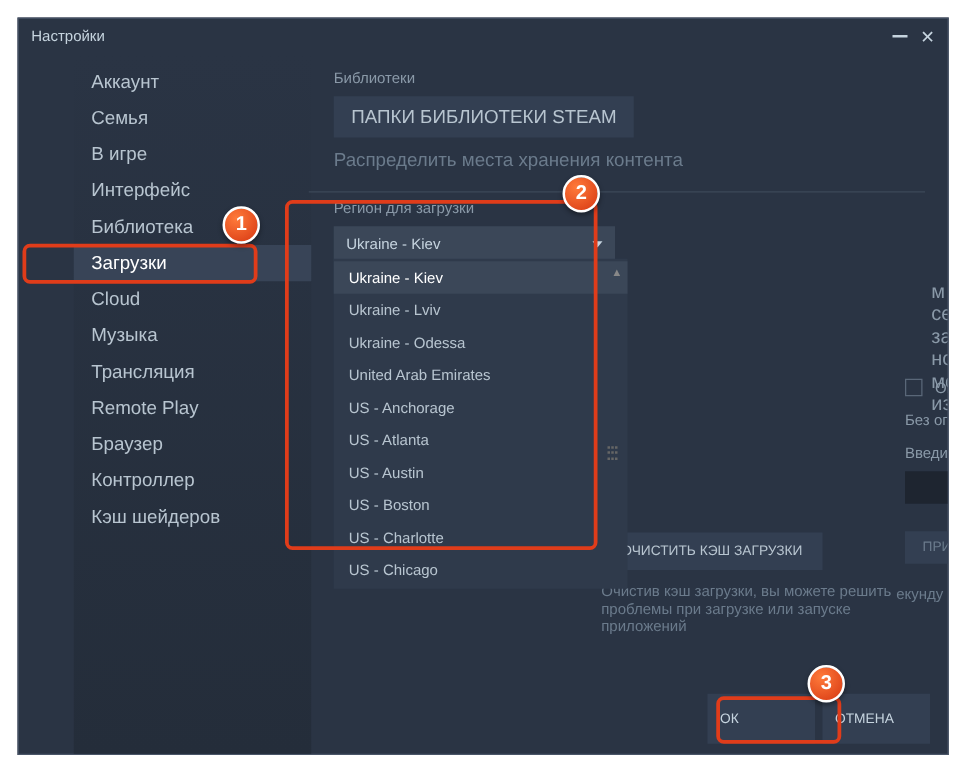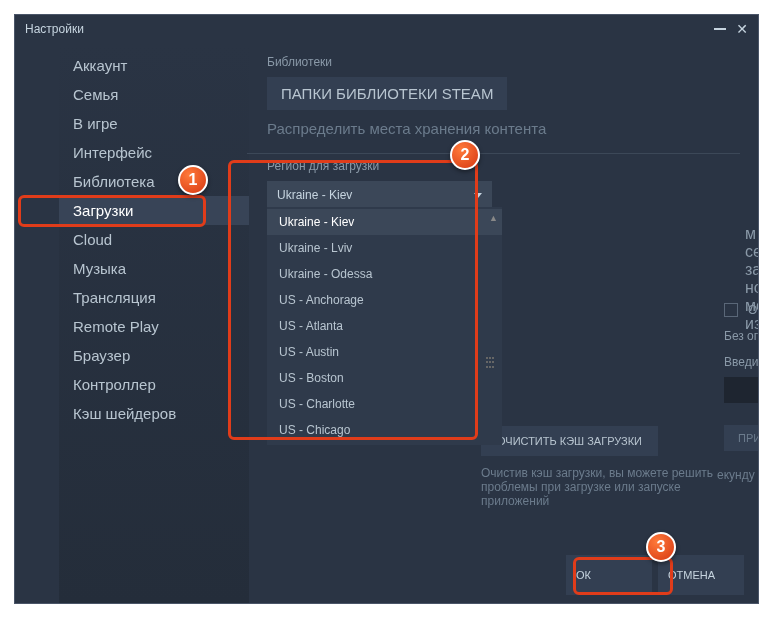--- a/index.html
+++ b/index.html
@@ -125,20 +125,21 @@
         <div class="section-title">Регион для загрузки</div>
         <div class="dropdown-sel">
           <span>Ukraine - Kiev</span>
           <span class="chev"></span>
         </div>
         <div class="dropdown-list">
           <div class="scroll-ind">▲</div>
           <div class="dd-opt sel">Ukraine - Kiev</div>
           <div class="dd-opt">Ukraine - Lviv</div>
           <div class="dd-opt">Ukraine - Odessa</div>
+          <div class="dd-opt">United Arab Emirates</div>
           <div class="dd-opt">US - Anchorage</div>
           <div class="dd-opt">US - Atlanta</div>
           <div class="dd-opt">US - Austin</div>
           <div class="dd-opt">US - Boston</div>
           <div class="dd-opt">US - Charlotte</div>
           <div class="dd-opt">US - Chicago</div>
           <div class="grip">
               <span></span>
               <span></span>
               <span></span>

